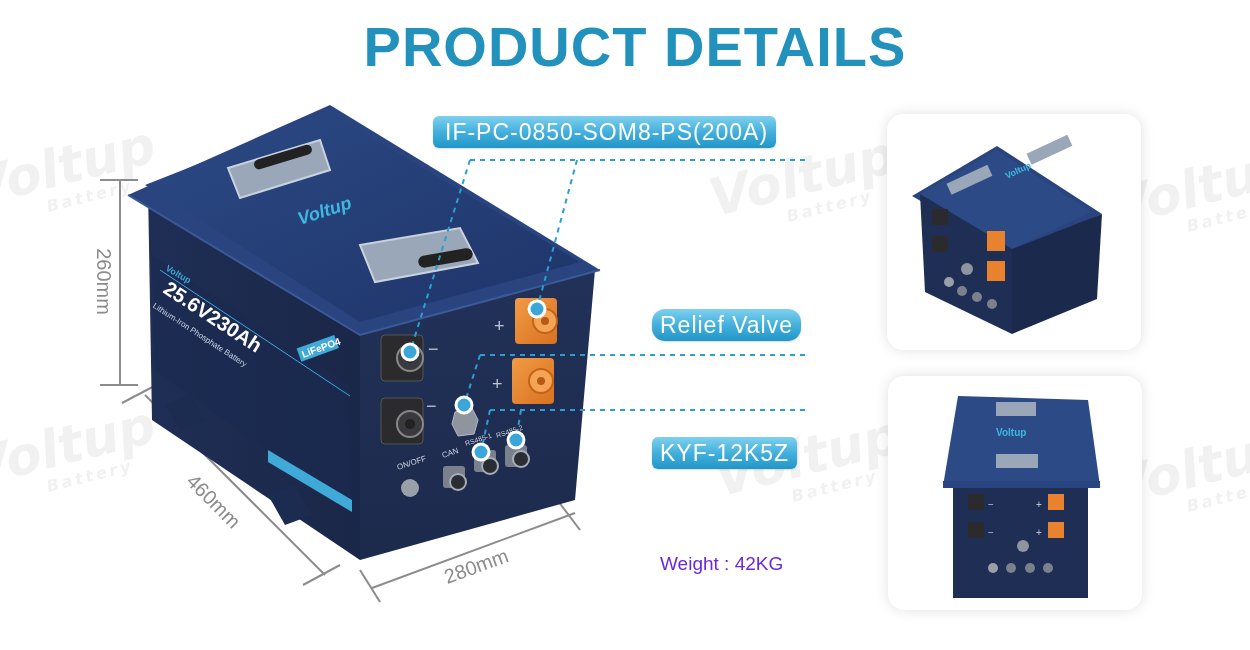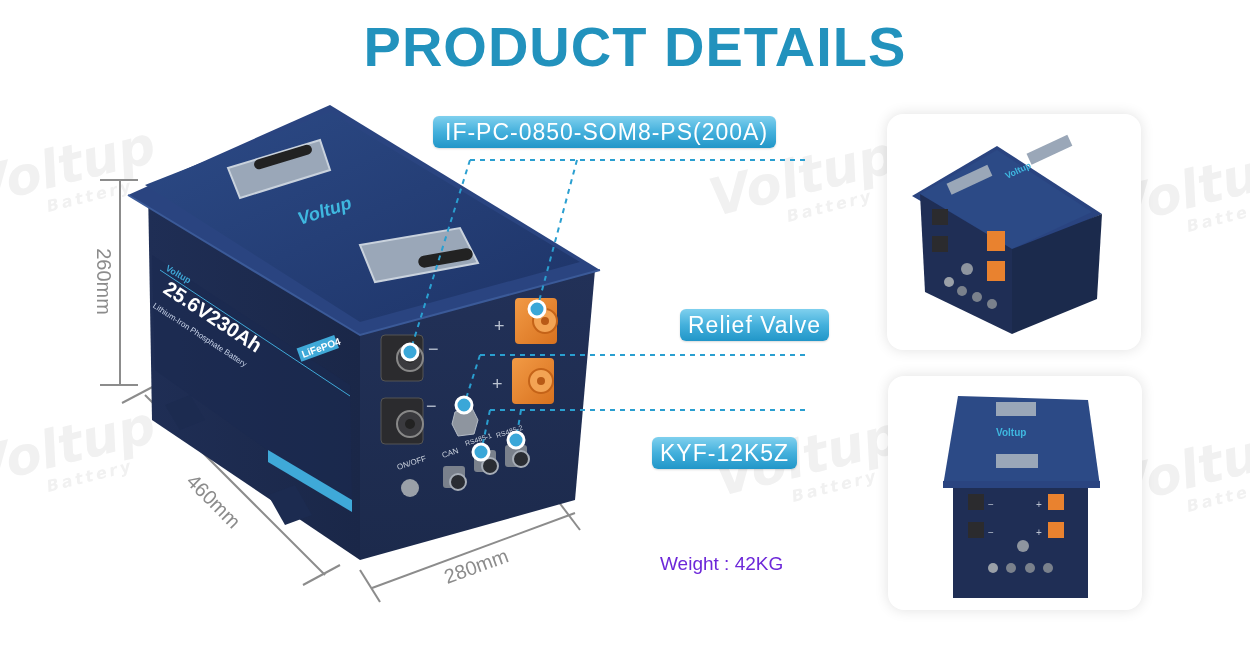--- a/index.html
+++ b/index.html
@@ -214,21 +214,21 @@
     <circle cx="481" cy="452" r="8"></circle>
     <circle cx="516" cy="440" r="8"></circle>
   </g>
 </svg>
 
 <div class="dim-text" style="left:70px; top:270px; transform:rotate(90deg); transform-origin:center;">260mm</div>
 <div class="dim-text" style="left:180px; top:490px; transform:rotate(45deg);">460mm</div>
 <div class="dim-text" style="left:443px; top:555px; transform:rotate(-20deg);">280mm</div>
 
 <div class="pill" style="left:433px; top:116px;padding-left:12px;">IF-PC-0850-SOM8-PS(200A)</div>
-<div class="pill" style="left:680px; top:309px;">Relief Valve</div>
+<div class="pill" style="left:652px; top:309px;border-radius:13px;">Relief Valve</div>
 <div class="pill" style="left:652px; top:437px;">KYF-12K5Z</div>
 
 <div class="weight">Weight : 42KG</div>
 
 <div class="card" style="left:887px; top:114px; width:254px; height:236px;">
   <svg width="254" height="236" viewBox="0 0 254 236">
     <polygon points="25,82 110,32 215,100 125,140" fill="#2a4480"></polygon>
     <polygon points="33,80 110,36 205,98 125,135" fill="#2c4a86"></polygon>
     <polygon points="33,80 125,135 125,220 38,178" fill="#1f2e55"></polygon>
     <polygon points="125,135 215,100 210,185 125,220" fill="#1b2a4c"></polygon>

